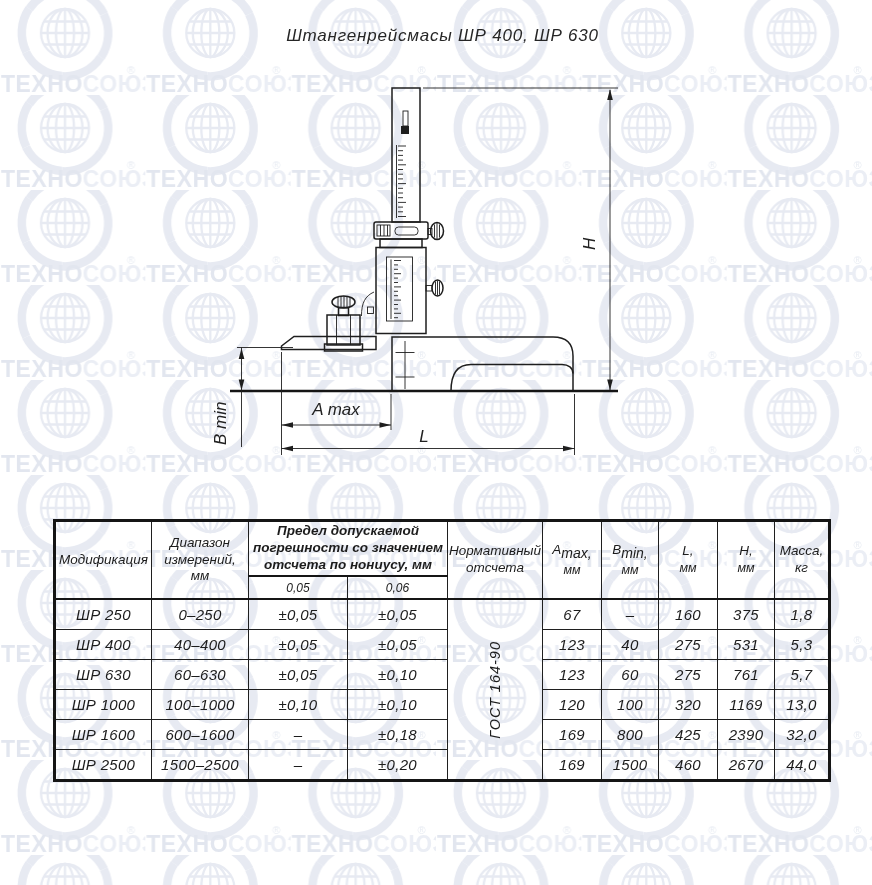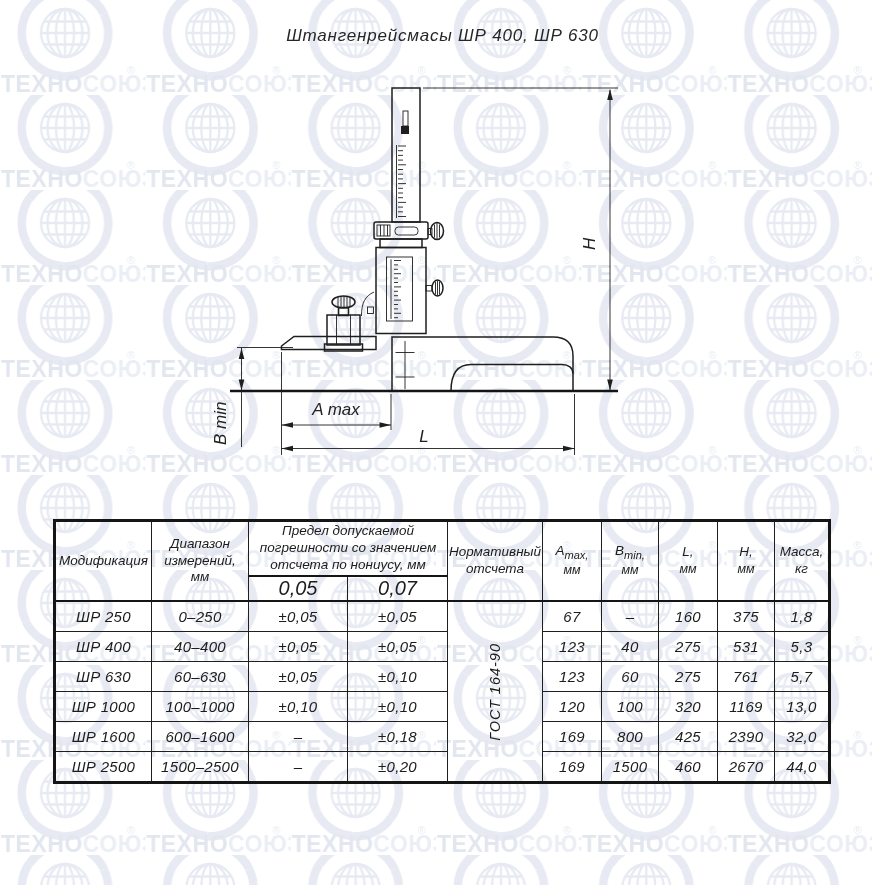--- a/index.html
+++ b/index.html
@@ -10,26 +10,26 @@
   .layer{position:absolute;left:0;top:0;z-index:1;pointer-events:none;}
   .title{position:absolute;left:0;right:0;top:26px;text-align:center;z-index:2;
          font-style:italic;font-size:17px;letter-spacing:.8px;color:#262626;padding-left:13px;}
   
   table.spec{position:absolute;left:53px;top:519px;z-index:2;border-collapse:collapse;
              table-layout:fixed;width:775px;background:transparent;}
   table.spec th,table.spec td{border:1.2px solid #1f1f1f;padding:0;text-align:center;
              vertical-align:middle;font-weight:normal;overflow:hidden;}
   table.spec{border:3px solid #151515;}
   tr.h1 th{height:53px;font-style:italic;font-size:13.5px;line-height:1.25;}
-  tr.h2 th{height:21px;font-style:italic;font-size:20px;border-top:2.5px solid #151515;border-radius:8px;}
+  tr.h2 th{height:21px;font-style:italic;font-size:12px;border-top:2.5px solid #151515;border-radius:8px;}
   tr.h1 th, tr.h2 th{border-bottom:2.5px solid #151515;}
   tr.body td{height:29px;font-style:italic;font-size:15px;letter-spacing:.3px;}
   .preline{white-space:pre-line;}
   .unit{display:block;font-size:12.5px;margin-top:1px;}
-  .hl sub{font-size:11px;}
+  .hl sub{font-size:14px;}
   td.gost-cell{border-bottom:3px solid #151515;}
   .gost-rot{writing-mode:vertical-rl;transform:rotate(180deg);margin:0 auto;
             font-style:italic;font-size:14.5px;letter-spacing:1px;color:#1c1c1c;}
   
   .ln{stroke:#1e1e1e;fill:none;stroke-width:1.5;}
   .thin{stroke:#1e1e1e;fill:none;stroke-width:0.9;}
   .thick{stroke:#151515;fill:none;stroke-width:2.6;}
   .fillb{fill:#1e1e1e;stroke:none;}
   .dtext{font-style:italic;font-size:17px;fill:#222;font-family:"Liberation Sans",sans-serif;}
 </style>
@@ -163,21 +163,21 @@
         <col style="width:59px">
       <col style="width:57px">
         <col style="width:55px">
     </colgroup>
     <thead>
       <tr class="h1">
         <th rowspan="2" class="preline">Модификация</th>
         <th rowspan="2" class="preline">Диапазон
 измерений,
 мм</th>
-        <th colspan="2" class="preline" style="border-bottom:2.5px solid #151515;">Предел допускаемой
+        <th colspan="2" class="preline" style="border-bottom:2.5px solid #151515;font-weight:bold;">Предел допускаемой
 погрешности со значением
 отсчета по нониусу, мм</th>
         <th rowspan="2" class="preline">Нормативный
 отсчета</th>
         <th rowspan="2">
           <span class="hl"><span>А</span><sub>max,</sub></span>
           <span class="unit">мм</span>
         </th>
         <th rowspan="2">
           <span class="hl"><span>В</span><sub>min,</sub></span>
@@ -189,21 +189,21 @@
         </th>
         <th rowspan="2">
           <span class="hl">Н,</span>
           <span class="unit">мм</span>
         </th>
         <th rowspan="2" class="preline">Масса,
 кг</th>
       </tr>
       <tr class="h2">
         <th>0,05</th>
-        <th>0,07</th>
+        <th>0,06</th>
       </tr>
     </thead>
     <tbody>
       <tr class="body">
         <td>ШР 250</td>
         <td>0–250</td>
         <td>±0,05</td>
         <td>±0,05</td>
         <td rowspan="6" class="gost-cell">
             <div class="gost-rot">ГОСТ 164-90</div>

